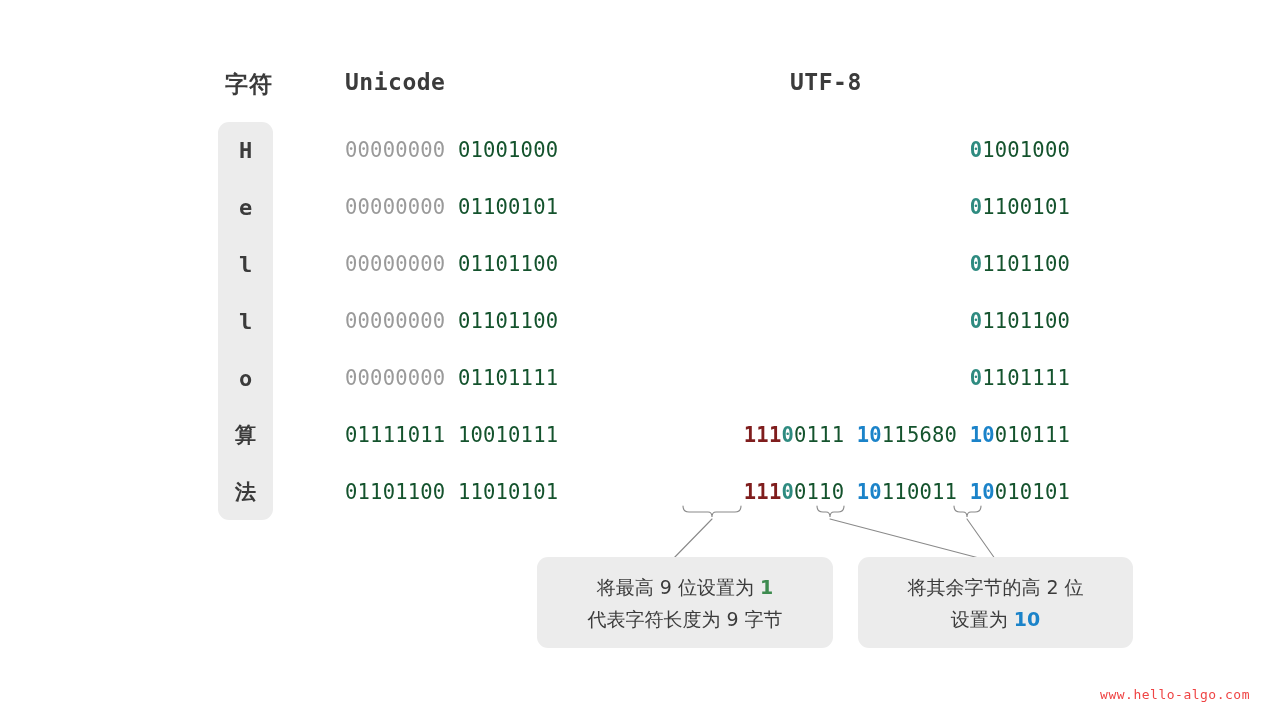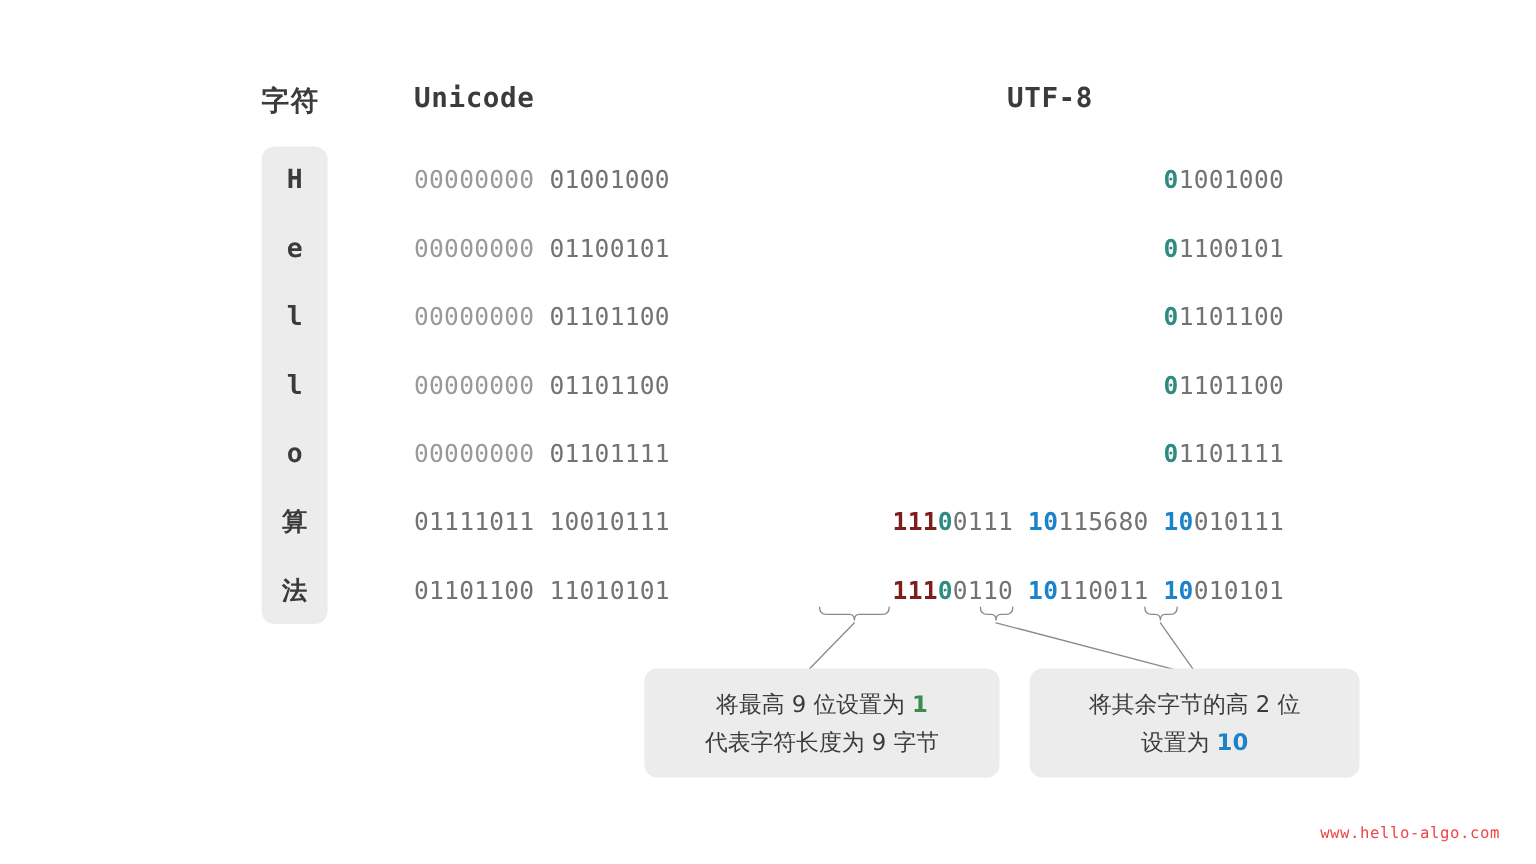--- a/index.html
+++ b/index.html
@@ -27,23 +27,23 @@
     font-weight: bold;
     font-size: 23px;
     color: #3b3b3b;
     white-space: nowrap;
     letter-spacing: 0.5px;
   }
   .col-header.cjk {
     font-family: "DejaVu Sans", "Liberation Sans", sans-serif;
     letter-spacing: 1px;
   }
-  #hdr-char    { left: 218px; top: 69px; width: 55px; text-align: left; }
+  #hdr-char    { left: 218px; top: 69px; width: 55px; text-align: right; }
   #hdr-unicode { left: 345px; top: 69px; width: 265px; }
-  #hdr-utf8    { left: 790px; top: 69px; width: 170px; text-align: center; }
+  #hdr-utf8    { left: 790px; top: 69px; width: 170px; }
 
   
   #char-chip {
     position: absolute;
     left: 218px;
     top: 122px;
     width: 55px;
     height: 398px;
     background: #ececec;
     border-radius: 11px;
@@ -99,21 +99,21 @@
     text-align: right;
     font-family: "DejaVu Sans Mono", "Liberation Mono", monospace;
     font-size: 20.5px;
     white-space: pre;
     color: #3b3b3b;
     letter-spacing: 0.2px;
   }
 
   
   .b-dim    { color: #9a9a9a; }
-  .b-dark   { color: #737373; }
+  .b-dark   { color: #14532d; }
   .b-teal   { color: #2e8b80; font-weight: bold; }
   .b-green  { color: #7f1d1d; font-weight: bold; }
   .b-blue   { color: #1b83c9; font-weight: bold; }
 
   
   #annot-svg {
     position: absolute;
     left: 0;
     top: 0;
     width: 1280px;

